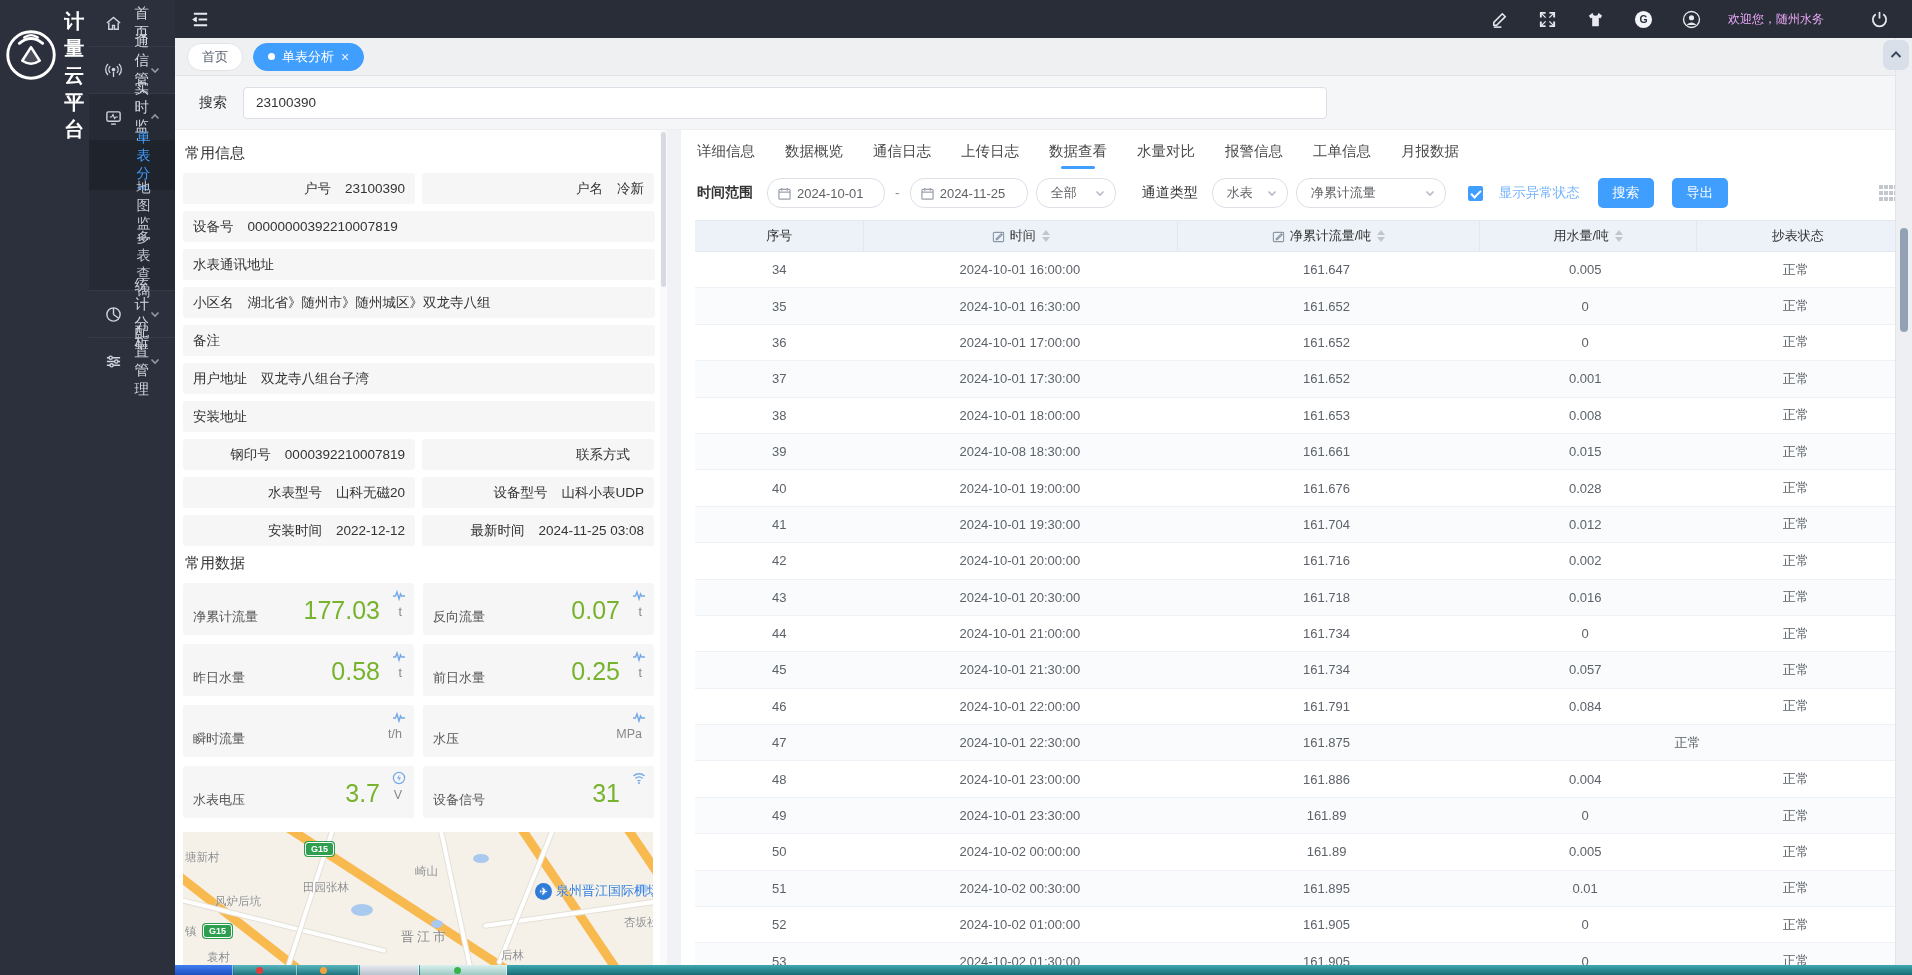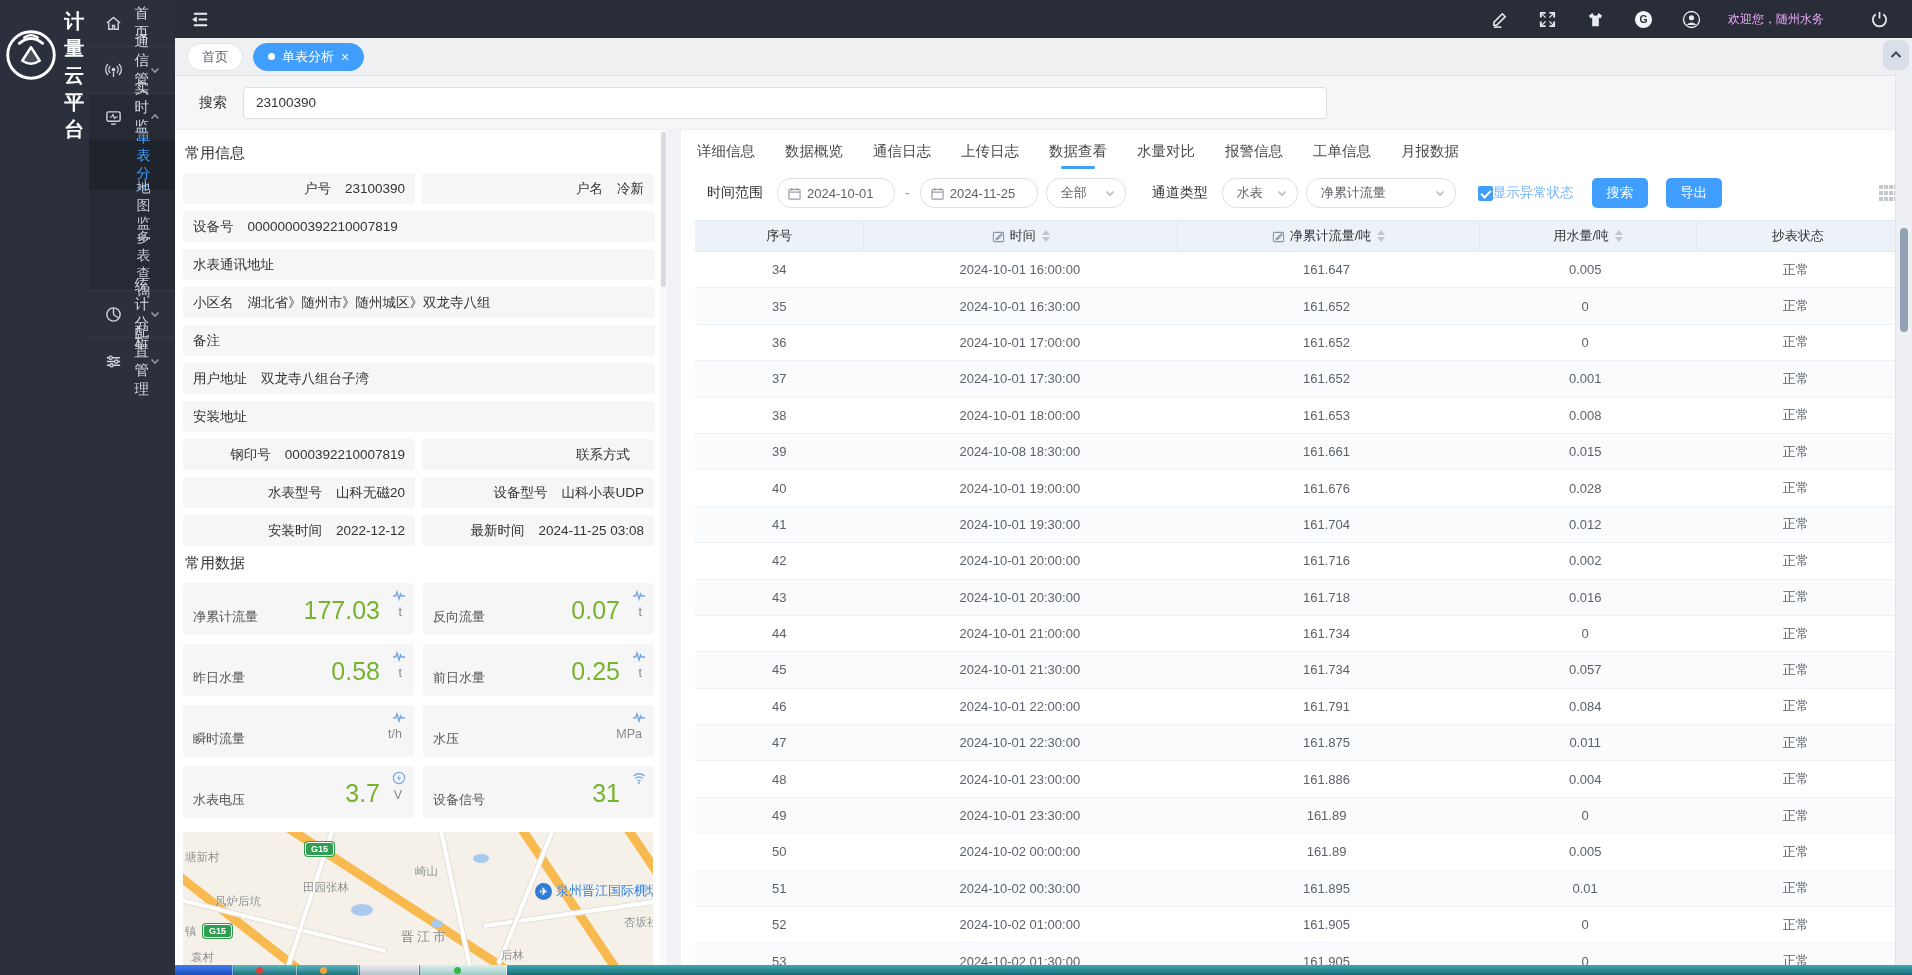--- a/index.html
+++ b/index.html
@@ -77,21 +77,21 @@
   .dtab{font-size:14.5px;color:#4a4a4a;cursor:pointer;position:relative;padding:10px 2px;}
   .dtab.on::after{content:"";position:absolute;left:50%;transform:translateX(-50%);bottom:2px;width:34px;height:3px;border-radius:2px;background:#409eff;}
 
   .filters{height:42px;display:flex;align-items:center;flex:none;gap:8px;font-size:14px;color:#333;}
   .f-sep{color:#999;margin:0 2px;}
   .inp{height:30px;border:1px solid #dcdfe6;border-radius:14px;background:#fff;display:inline-flex;align-items:center;padding:0 10px;font-size:13px;color:#606266;gap:6px;box-sizing:border-box;cursor:pointer;}
   .inp .cal{color:#9aa0a8;display:inline-flex;}
   .sel{height:30px;border:1px solid #dcdfe6;border-radius:14px;background:#fff;display:inline-flex;align-items:center;justify-content:space-between;padding:0 10px 0 14px;font-size:13px;color:#606266;box-sizing:border-box;cursor:pointer;}
   .sel .chev{color:#b6bcc5;display:inline-flex;margin-left:8px;}
   .flt-label{margin:0 6px 0 18px;}
-  .cbwrap{display:flex;align-items:center;gap:0;margin-left:14px;cursor:pointer;}
+  .cbwrap{display:flex;align-items:center;gap:16px;margin-left:14px;cursor:pointer;}
   .cb{width:15px;height:15px;background:#409eff;border-radius:2px;position:relative;flex:none;}
   .cb::after{content:"";position:absolute;left:5px;top:2px;width:4px;height:8px;border:solid #fff;border-width:0 2px 2px 0;transform:rotate(45deg);}
   .cb-label{color:#74b4fb;font-size:13.5px;}
   .btn{height:30px;min-width:56px;background:#409eff;color:#fff;border:none;border-radius:5px;font-size:13.5px;padding:0 14px;cursor:pointer;margin-left:10px;font-family:inherit;}
   .grid-icon{margin-left:auto;width:19px;height:16px;display:inline-grid;grid-template-columns:repeat(4,1fr);grid-template-rows:repeat(3,1fr);gap:1.5px;cursor:pointer;}
   .grid-icon i{background:#c3c8cf;}
 
   .dtable{flex:1;margin-top:6px;display:flex;flex-direction:column;min-height:0;overflow:hidden;}
   .thead{display:flex;background:#edf2f8;height:30px;flex:none;border:1px solid #e3eaf1;border-left:none;border-right:none;}
   .th{display:flex;align-items:center;justify-content:center;font-size:13px;color:#333;gap:3px;border-right:1px solid #e0e7ee;cursor:pointer;}
@@ -453,21 +453,21 @@
               <span class="badge" style="left: 20px; top: 92px;">G15</span>
             </div>
           <div id="map-labels">
               <span class="mlabel" style="left: 2px; top: 18px;">塘新村</span>
               <span class="mlabel" style="left: 120px; top: 48px;">田园张林</span>
               <span class="mlabel" style="left: 232px; top: 32px;">崎山</span>
               <span class="mlabel" style="left: 32px; top: 62px;">风炉后坑</span>
               <span class="mlabel big" style="left: 218px; top: 96px;">晋江市</span>
               <span class="mlabel" style="left: 318px; top: 116px;">后林</span>
               <span class="mlabel" style="left: 412px; top: 83px; margin-left: 29px;">杏坂社区</span>
-              <span class="mlabel" style="left: 8px; top: 118px; font-family: Liberation Mono, monospace;">袁村</span>
+              <span class="mlabel" style="left: 24px; top: 118px; font-family: Liberation Mono, monospace;">袁村</span>
               <span class="mlabel" style="left: 2px; top: 92px;">镇</span>
             </div>
           <div class="poi" style="left:352px;top:50px;">
             <span class="pin">✈</span>
             <span>泉州晋江国际机场</span>
           </div>
         </div>
         <div class="lp-scroll">
             <div class="thumb"></div>
           </div>
@@ -480,21 +480,21 @@
             <span class="dtab">通信日志</span>
             <span class="dtab">上传日志</span>
             <span class="dtab on">数据查看</span>
             <span class="dtab">水量对比</span>
             <span class="dtab">报警信息</span>
             <span class="dtab">工单信息</span>
             <span class="dtab">月报数据</span>
           </div>
 
         <div class="filters">
-          <span class="flt-label" style="margin-left:12px;">时间范围</span>
+          <span class="flt-label" style="margin-left:2px;font-weight:bold;">时间范围</span>
           <span class="inp" style="width:118px;">
             <span class="cal">
               <svg width="13" height="13" viewBox="0 0 14 14" fill="none" stroke="#9aa0a8" stroke-width="1.3">
                   <rect x="1" y="2.5" width="12" height="10.5" rx="1"></rect>
                   <path d="M1 5.5 h12 M4 1 v3 M10 1 v3"></path>
                 </svg>
             </span>
             <span>2024-10-01</span>
           </span>
           <span class="f-sep">-</span>
@@ -685,21 +685,20 @@
                 <div class="td c0">46</div>
                 <div class="td c1">2024-10-01 22:00:00</div>
                 <div class="td c2">161.791</div>
                 <div class="td c3">0.084</div>
                 <div class="td c4">正常</div>
               </div>
               <div class="tr">
                 <div class="td c0">47</div>
                 <div class="td c1">2024-10-01 22:30:00</div>
                 <div class="td c2">161.875</div>
-                <div class="td c3">0.011</div>
                 <div class="td c4">正常</div>
               </div>
               <div class="tr">
                 <div class="td c0">48</div>
                 <div class="td c1">2024-10-01 23:00:00</div>
                 <div class="td c2">161.886</div>
                 <div class="td c3">0.004</div>
                 <div class="td c4">正常</div>
               </div>
               <div class="tr">

